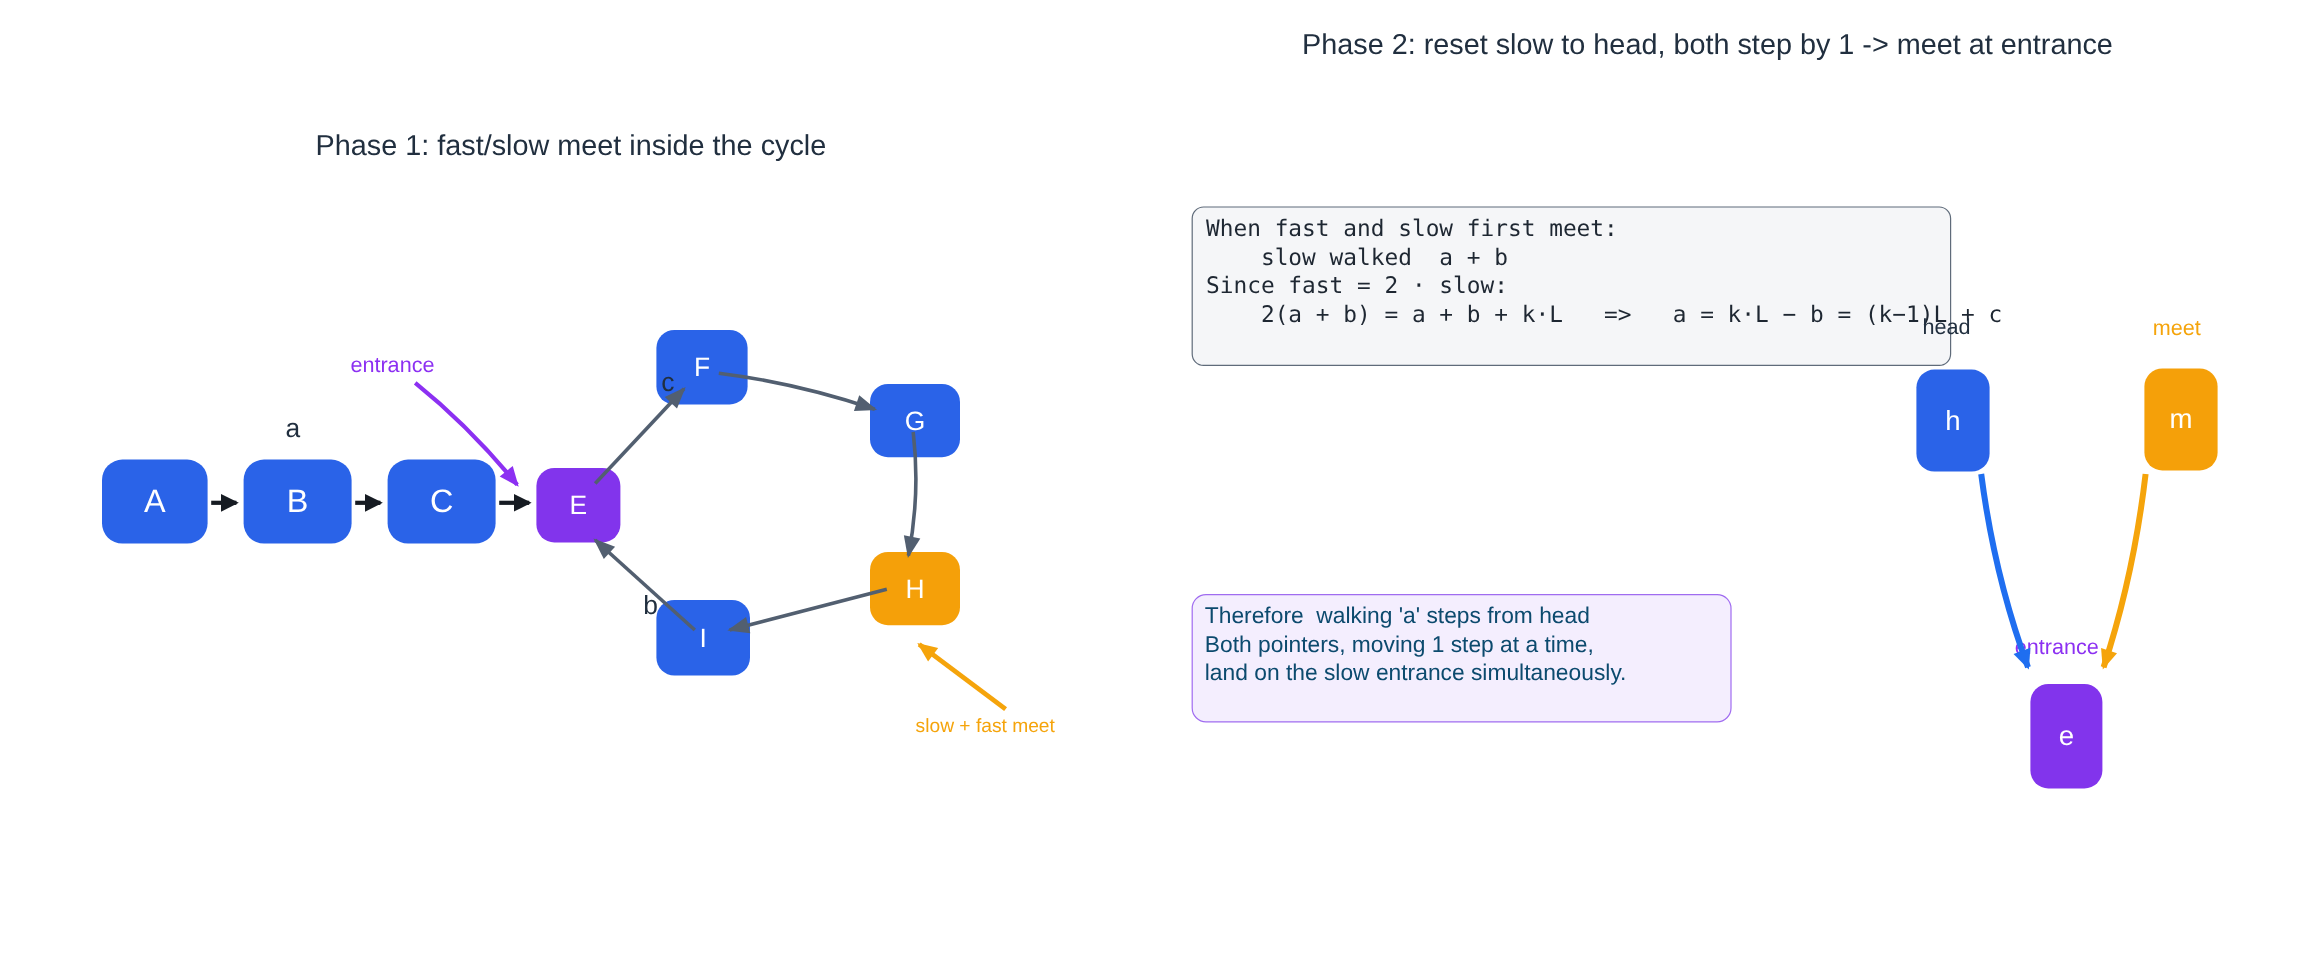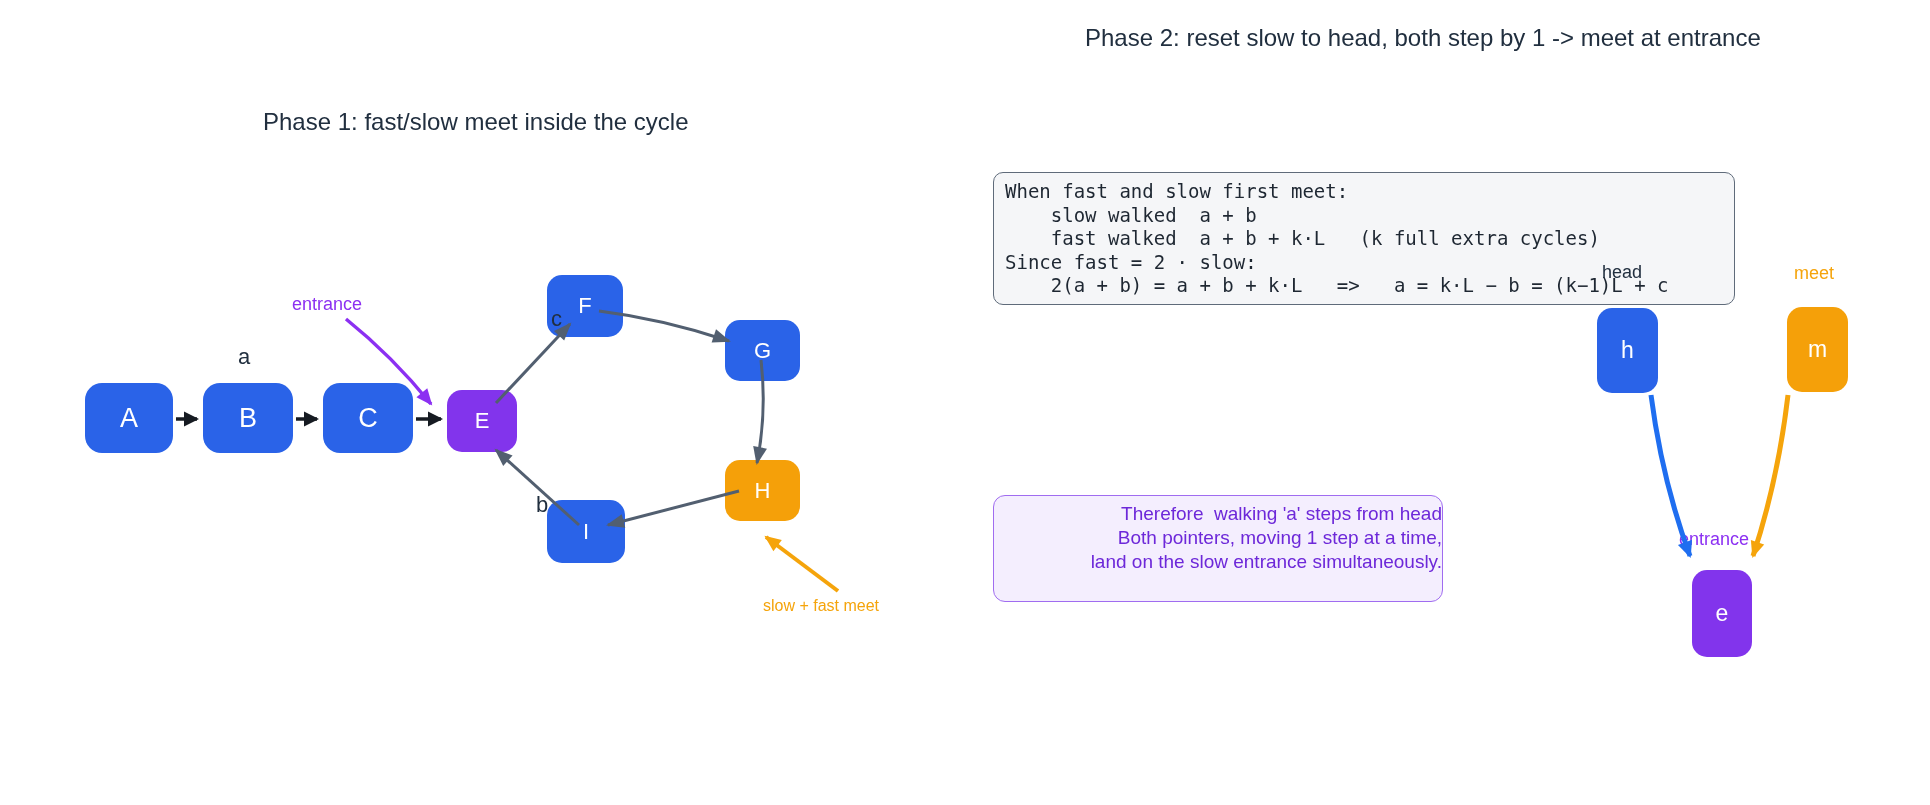--- a/index.html
+++ b/index.html
@@ -24,35 +24,35 @@
   .node.big{font-size:27px;border-radius:17px;}
   .node.small{font-size:22px;}
   .node.tall{font-size:23px;border-radius:15px;}
 
   .lbl{position:absolute;white-space:nowrap;z-index:4;}
   .lbl.dark{color:var(--text-dark,#212f3f);}
   .lbl.purple{color:var(--accent-purple,#8c30f2);text-align:center;}
   .lbl.orange{color:var(--accent-orange,#f5a40b);}
 
   .formula-box{
-    position:absolute;left:993px;top:172px;width:742px;height:133px;z-index:1;
+    position:absolute;left:993px;top:172px;width:633px;height:133px;z-index:1;
     background:#f5f6f8;border:1.6px solid #5f6b7a;border-radius:10px;
     box-sizing:border-box;padding:7px 0 0 11px;
   }
   .formula-box .cline{
     font-family:"DejaVu Sans Mono","Liberation Mono",monospace;
     font-size:19px;line-height:23.6px;color:#1e2732;white-space:pre;
   }
   .conclusion-box{
     position:absolute;left:993px;top:495px;width:450px;height:107px;z-index:1;
     background:#f4eefe;border:1.6px solid #a06cf0;border-radius:12px;
     box-sizing:border-box;padding:6px 0 0 10px;
   }
   .conclusion-box .pline{
-    font-size:19px;line-height:24px;color:#6d28d9;white-space:pre;text-align:right;
+    font-size:19px;line-height:24px;color:#0c4a6e;white-space:pre;
   }
 
   svg.edges{position:absolute;left:0;top:0;z-index:5;pointer-events:none;}
   .edge-slate{stroke:var(--edge-slate,#525f70);fill:none;stroke-width:3;}
   .edge-black{stroke:#161b22;fill:none;stroke-width:3.5;}
   .edge-purple{stroke:var(--accent-purple,#8c30f2);fill:none;stroke-width:3.5;}
   .edge-orange-thin{stroke:var(--accent-orange,#f5a40b);fill:none;stroke-width:4;}
   .edge-blue-thick{stroke:#1f6ef0;fill:none;stroke-width:5;}
   .edge-orange-thick{stroke:var(--accent-orange,#f5a40b);fill:none;stroke-width:5;}
 </style>
@@ -60,21 +60,20 @@
 <body>
 
 <div class="canvas">
 
   <div class="title t1">Phase 1: fast/slow meet inside the cycle</div>
   <div class="title t2">Phase 2: reset slow to head, both step by 1 -&gt; meet at entrance</div>
 
   <div class="formula-box">
     <div class="cline">When fast and slow first meet:</div>
     <div class="cline">    slow walked  a + b</div>
-    <div class="cline">    fast walked  a + b + k·L   (k full extra cycles)</div>
     <div class="cline">Since fast = 2 · slow:</div>
     <div class="cline">    2(a + b) = a + b + k·L   =&gt;   a = k·L − b = (k−1)L + c</div>
   </div>
 
   <div class="conclusion-box">
     <div class="pline">Therefore  walking 'a' steps from head</div>
     <div class="pline">Both pointers, moving 1 step at a time,</div>
     <div class="pline">land on the slow entrance simultaneously.</div>
   </div>
 

